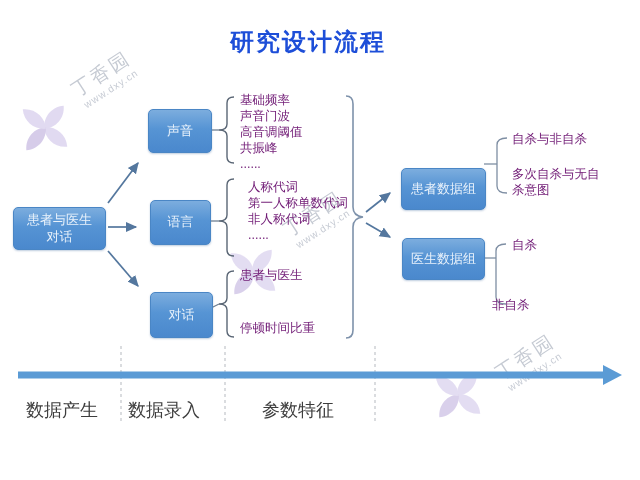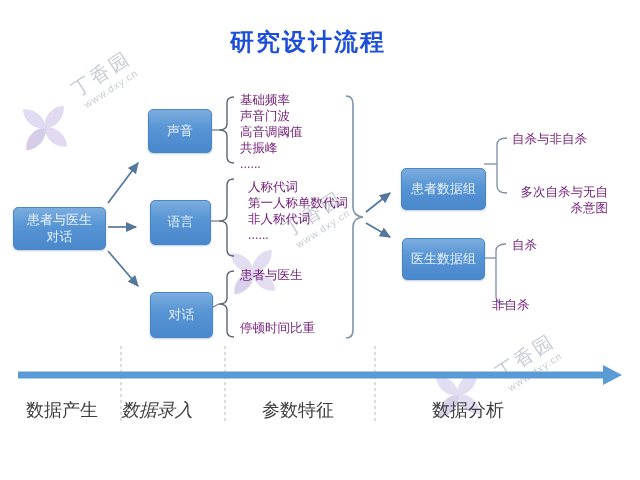--- a/index.html
+++ b/index.html
@@ -147,29 +147,28 @@
   <div class="itemlist" style="left:240px;top:320px;">
     <div class="item">停顿时间比重</div>
   </div>
 
   <div class="node" style="left:401px;top:144px;width:83px;height:40px;margin-top:24px;">患者数据组</div>
   <div class="node" style="left:402px;top:238px;width:81px;height:40px;">医生数据组</div>
 
   <div class="itemlist" style="left:512px;top:131px;">
     <div class="item">自杀与非自杀</div>
   </div>
-  <div class="itemlist" style="left:512px;top:184px;width:96px;text-align:right;">
+  <div class="itemlist" style="left:512px;top:166px;width:96px;">
     <div class="item wrap">多次自杀与无自杀意图</div>
   </div>
 
   <div class="itemlist" style="left:512px;top:237px;">
     <div class="item">自杀</div>
   </div>
   <div class="itemlist" style="left:492px;top:297px;">
     <div class="item">非自杀</div>
   </div>
 
   <div class="phase" style="left:22px;width:80px;">数据产生</div>
-  <div class="phase" style="left:117px;width:80px;font-style:italic;">数据录入</div>
+  <div class="phase" style="left:124px;width:80px;">数据录入</div>
   <div class="phase" style="left:258px;width:80px;">参数特征</div>
-  <div class="phase" style="left:428px;width:80px;">数据分析</div>
 
 </div>
 
 </body></html>

